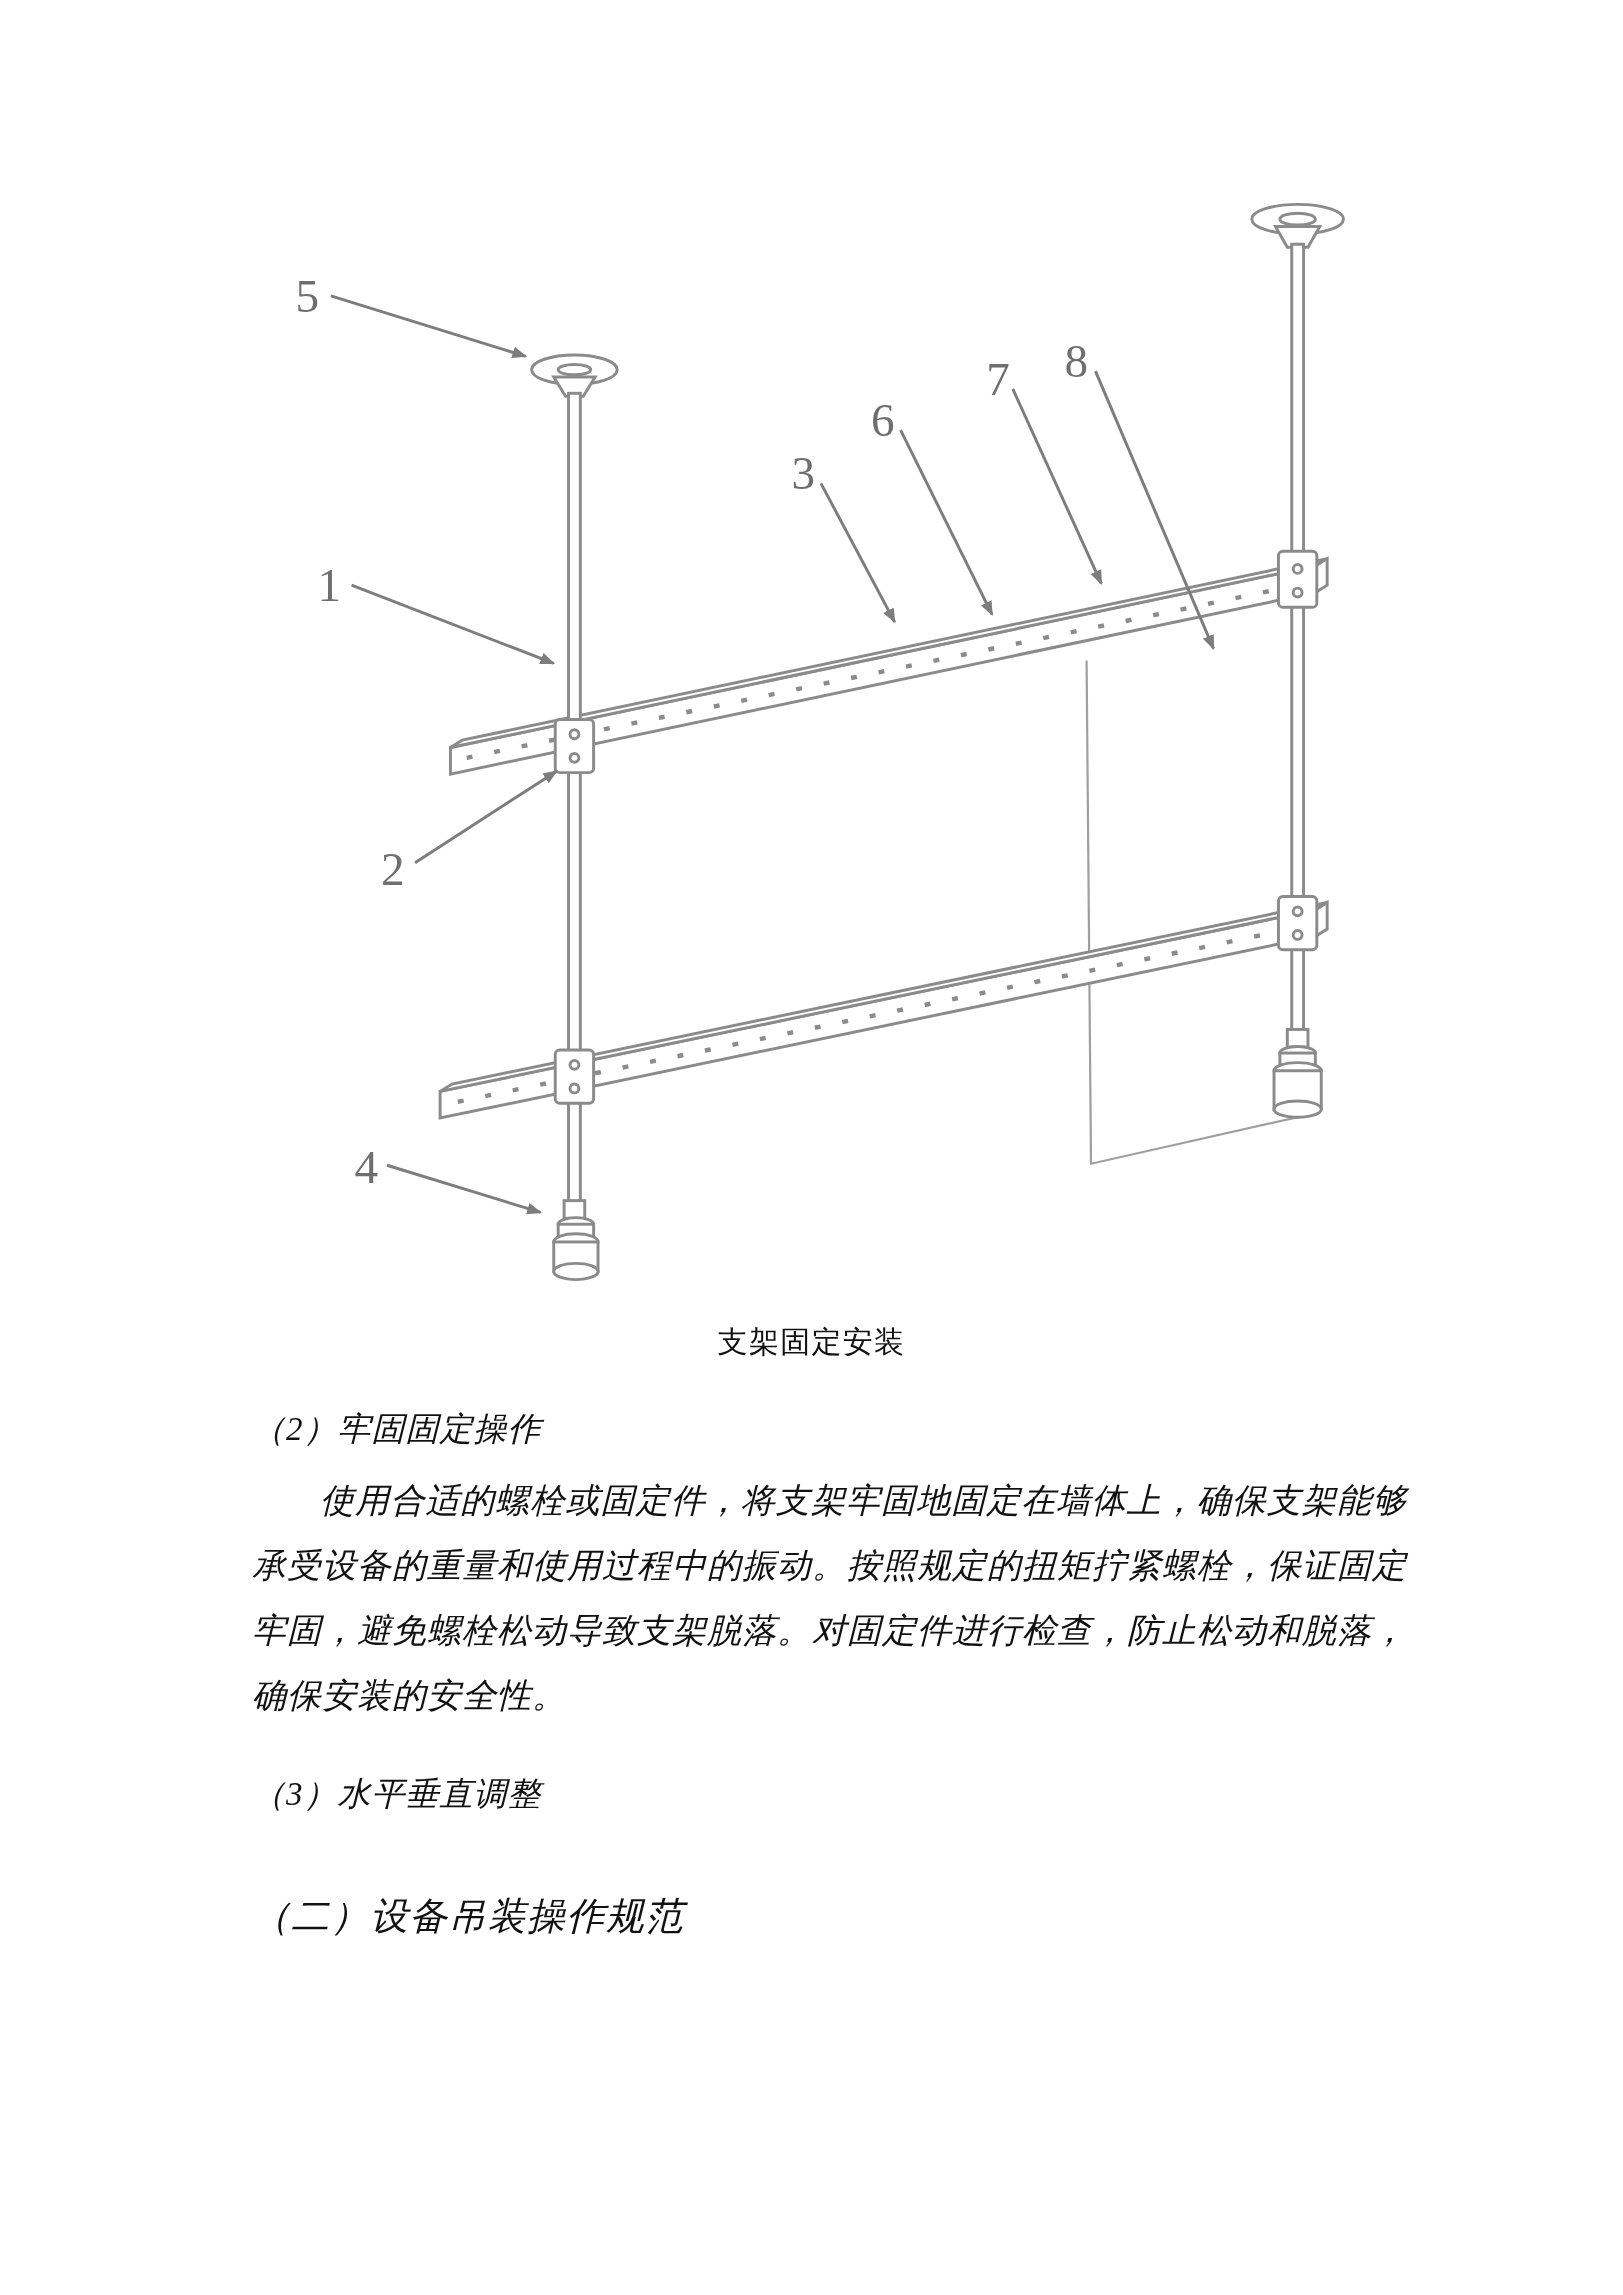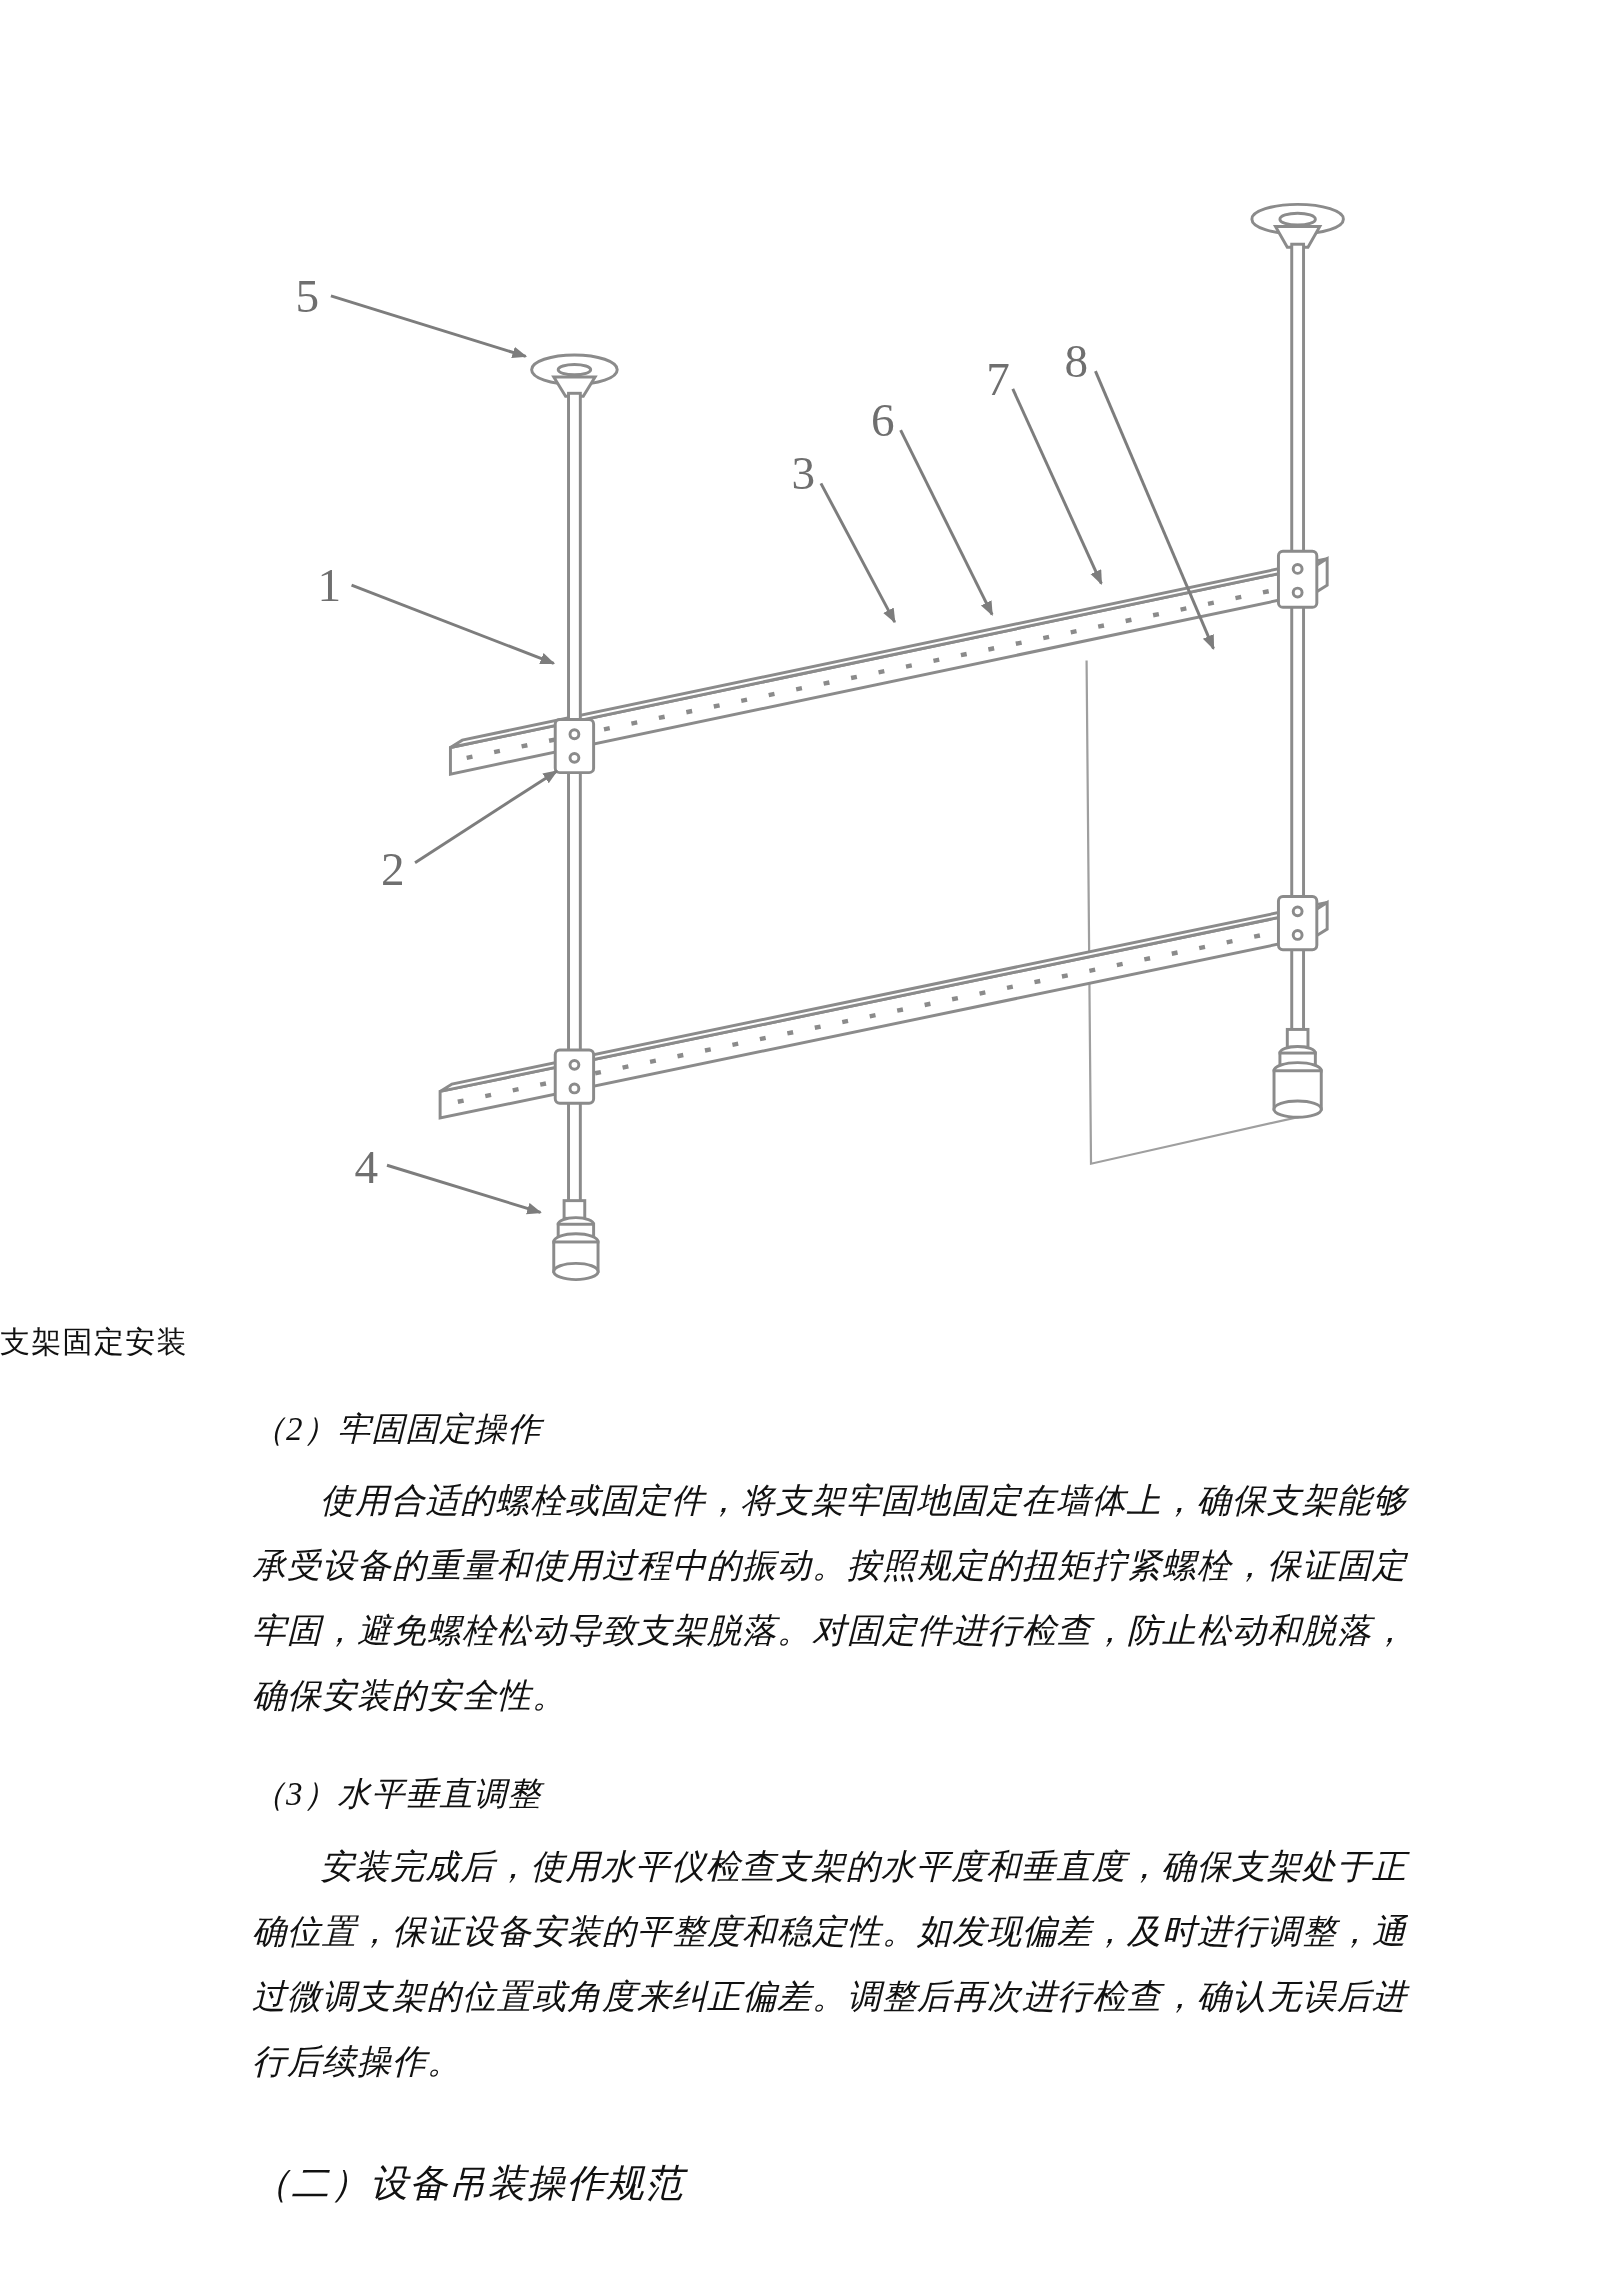--- a/index.html
+++ b/index.html
@@ -11,21 +11,21 @@
     overflow: hidden;
     font-family: "Liberation Serif", "DejaVu Serif", serif;
     color: #111111;
     box-sizing: border-box;
     padding-top: 188px;
   }
   .figure { margin: 0; }
   .figure svg { display: block; margin-left: 263px; }
   .caption {
     width: 100%;
-    text-align: left;
+    text-align: center;
     font-size: 30px;
     margin-top: 11.8px;
     color: #111111;
     letter-spacing: 1.3px;
   }
   .content {
     box-sizing: border-box;
     width: 100%;
     padding: 0 216px 0 252px;
     font-style: italic;
@@ -150,18 +150,17 @@
       <text class="callout" x="723" y="258">8</text>
     </svg>
 
     <figcaption class="caption">支架固定安装</figcaption>
   </figure>
 
   <div class="content">
     <p class="sec-heading">（2）牢固固定操作</p>
     <p class="body-para">使用合适的螺栓或固定件，将支架牢固地固定在墙体上，确保支架能够承受设备的重量和使用过程中的振动。按照规定的扭矩拧紧螺栓，保证固定牢固，避免螺栓松动导致支架脱落。对固定件进行检查，防止松动和脱落，确保安装的安全性。</p>
     <p class="sec-heading">（3）水平垂直调整</p>
-    <p class="body-para">安装完成后，使用水平仪检查支架的水平度和垂直度，确保支架处于正确位置，保证设备安装的平整度和稳定性。如发现偏差，及时进行调整，通过微调支架的位置或角度来纠正偏差。调整后再次进行检查，确认无误后进行后续操作。</p>
     <h2 class="big-heading">（二）设备吊装操作规范</h2>
   </div>
 
 </div>
 
 
 </body></html>

